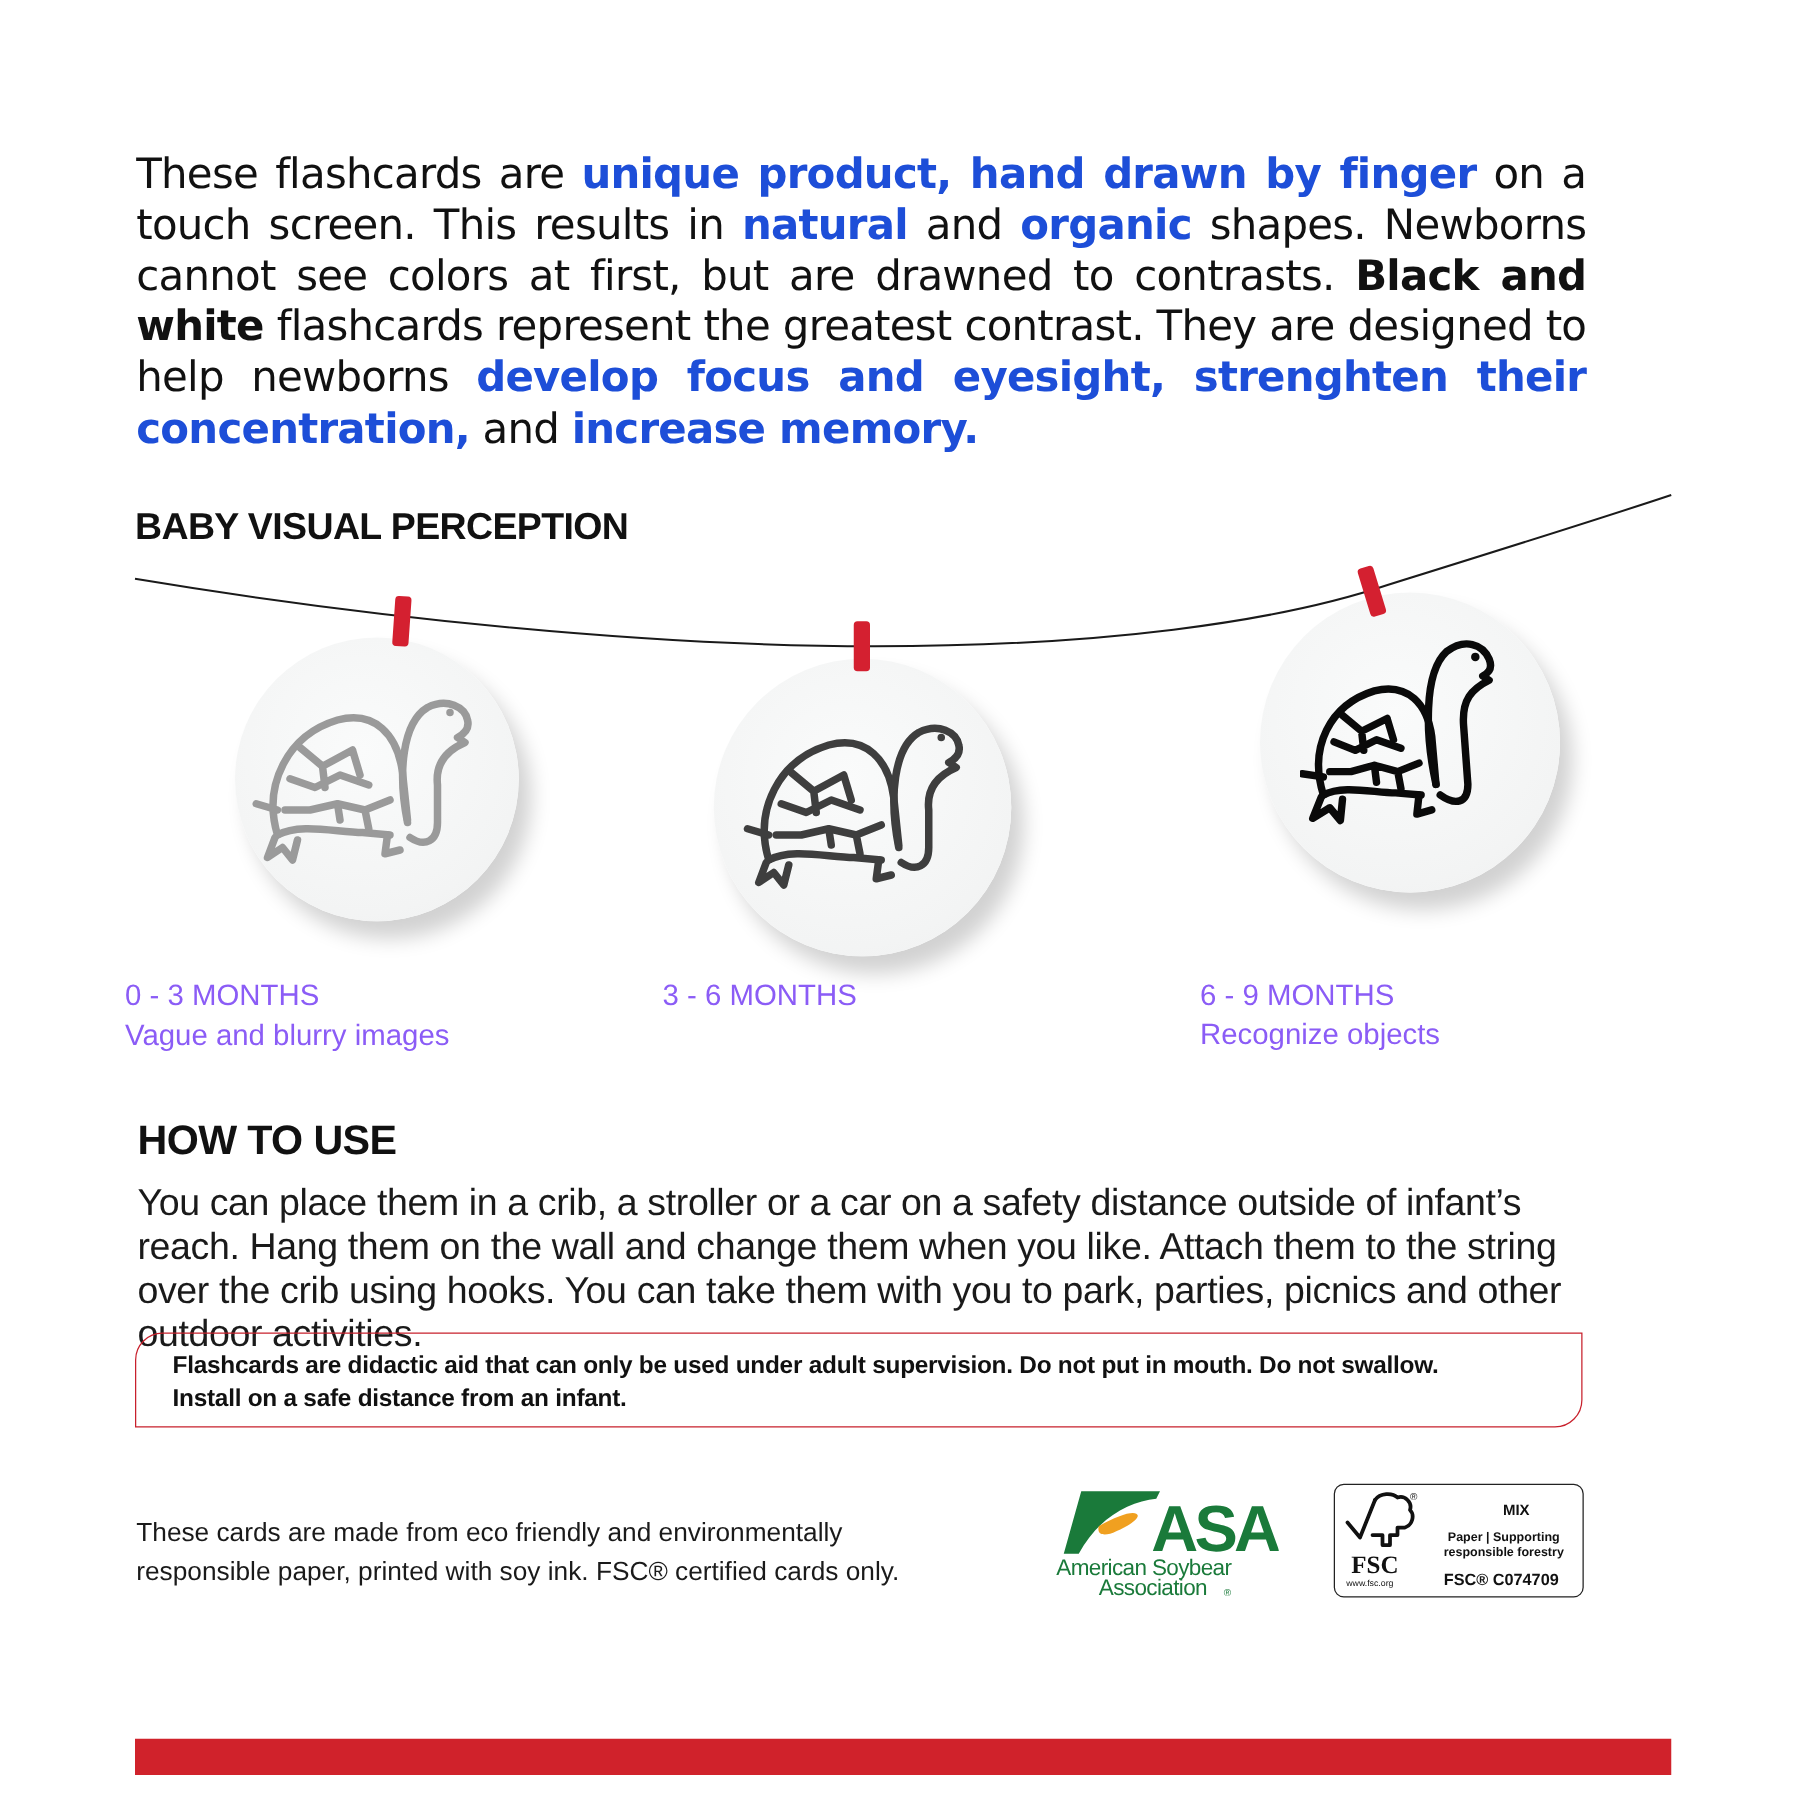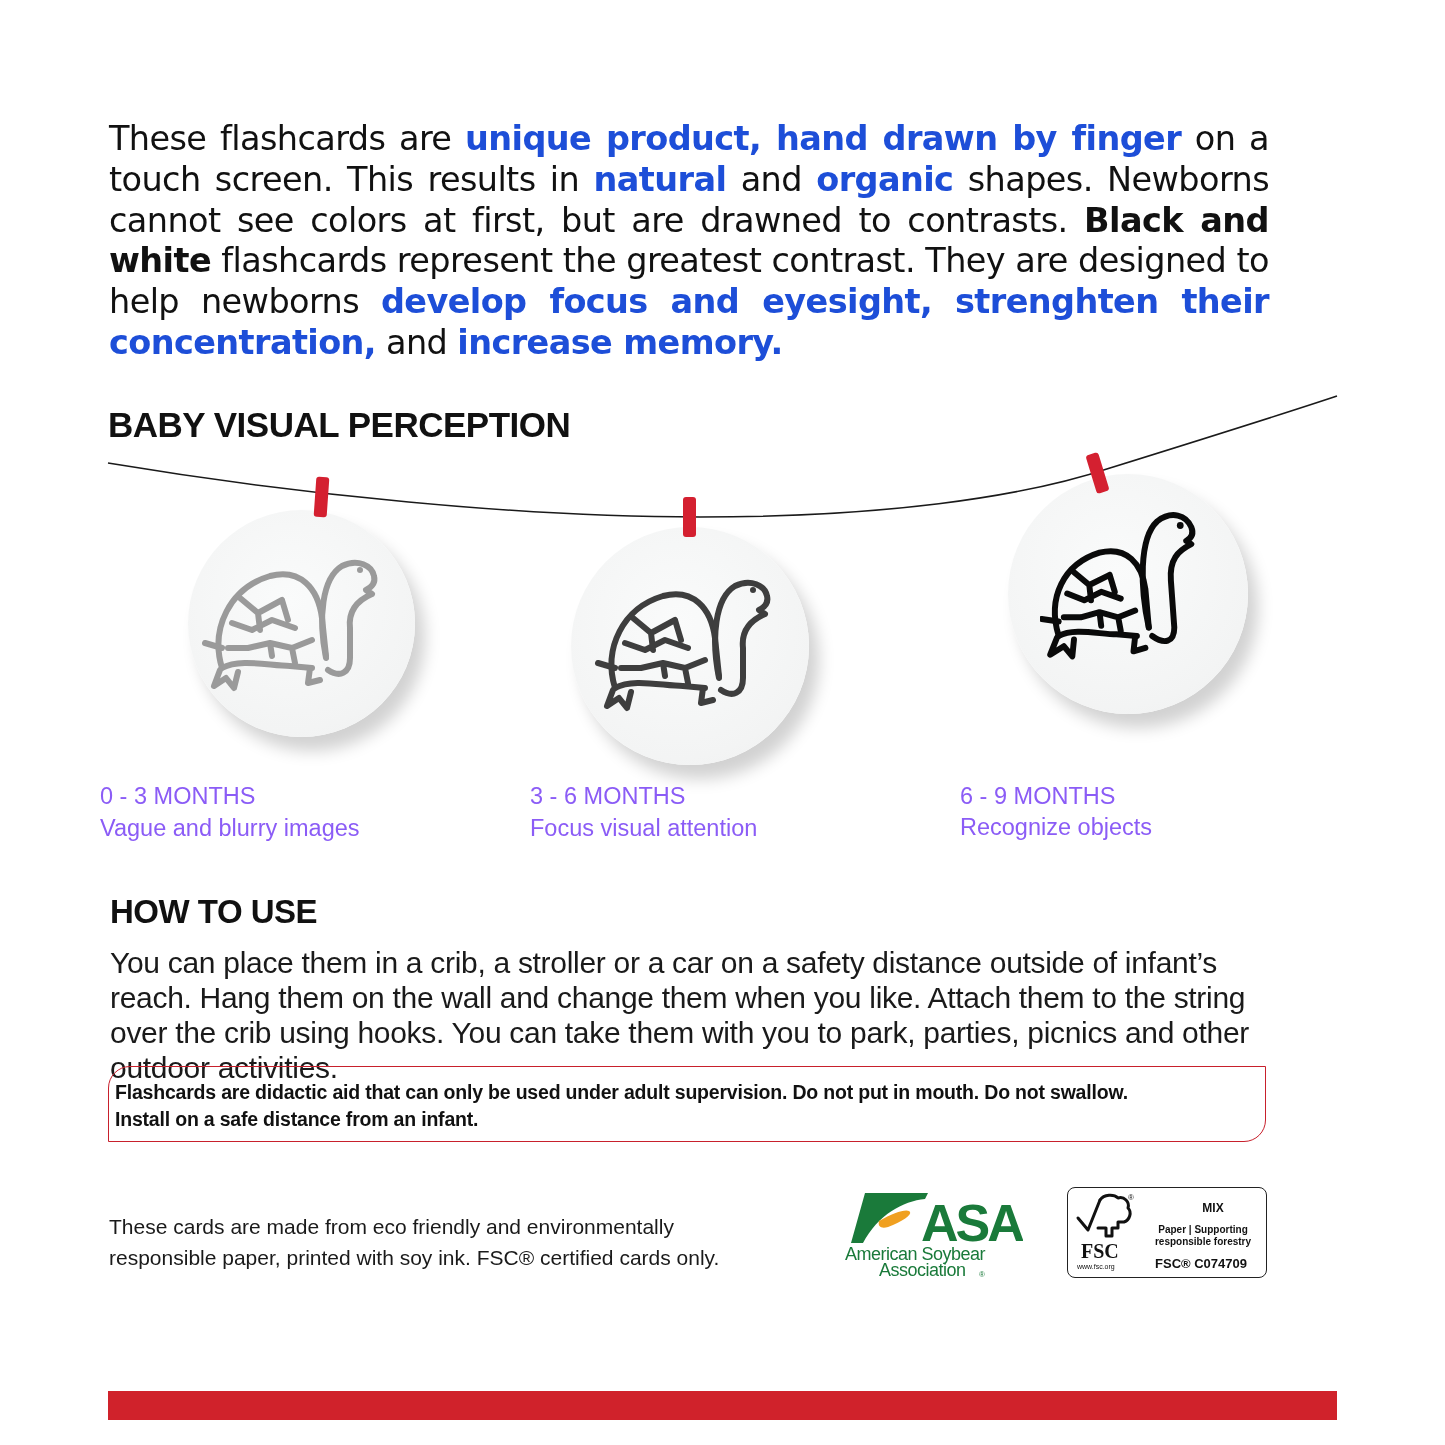--- a/index.html
+++ b/index.html
@@ -6,37 +6,37 @@
   body { width:1445px; height:1445px; position:relative; overflow:hidden; font-family:"DejaVu Sans", sans-serif; color:#1a1a1a; }
   .abs { position:absolute; }
   .intro {
     left:109px; top:119px; width:1160px;
     font-family:"DejaVu Sans", sans-serif; font-size:33.5px; line-height:40.8px;
     text-align:justify; text-align-last:left; color:#111; letter-spacing:-0.6px;
   }
   .intro .red { color:#1d4ed8; font-weight:bold; }
   .intro .bold { font-weight:bold; color:#111; }
   .h-section { font-family:"Liberation Sans", sans-serif; font-weight:bold; color:#111; letter-spacing:-0.5px; }
-  .h1 { left:108px; top:405px; font-size:35px; }
+  .h1 { left:108px; top:405px; font-size:30px; }
   .h2 { left:110px; top:893px; font-size:33px; }
   .stage-label { position:absolute; text-align:left; font-family:"Liberation Sans", sans-serif; font-size:23.5px; line-height:32px; color:#8b5cf6; }
   .stage-label .desc2 { line-height:30px; }
   .circle {
     position:absolute; border-radius:50%;
     background:radial-gradient(circle at 45% 40%, #fafbfb 0%, #f3f4f4 70%, #eeefef 100%);
     box-shadow: 10px 14px 16px rgba(0,0,0,0.18);
   }
   .howto {
     left:110px; top:945px; width:1160px; font-family:"Liberation Sans", sans-serif;
     font-size:30px; line-height:35px; color:#1a1a1a; letter-spacing:-0.3px;
   }
   .warning {
     left:108px; top:1066px; width:1158px; height:76px; box-sizing:border-box;
     border:1.5px solid #c8202c; border-radius:22px 0 22px 0;
-    padding:12px 16px 0 6px;
+    padding:12px 16px 0 29px;
     font-family:"Liberation Sans", sans-serif; font-weight:bold; font-size:19.5px; line-height:27px; color:#111;
     letter-spacing:-0.2px;
   }
   .eco {
     left:109px; top:1211px; width:700px; font-family:"Liberation Sans", sans-serif;
     font-size:21px; line-height:31px; color:#1a1a1a;
   }
   .asa { left:843px; top:1185px; width:180px; height:100px; }
   .fsc {
     left:1067px; top:1187px; width:200px; height:91px; box-sizing:border-box;
@@ -103,21 +103,20 @@
 <div class="abs" style="left:315px;top:477px;width:13px;height:40px;background:#d42030;border-radius:3px;transform:rotate(4deg);"></div>
 <div class="abs" style="left:683px;top:497px;width:13px;height:40px;background:#d42030;border-radius:3px;"></div>
 <div class="abs" style="left:1091px;top:453px;width:13px;height:40px;background:#d42030;border-radius:3px;transform:rotate(-17deg);"></div>
 
 <div class="stage-label" style="left:100px;top:780px;width:315px;">
   <div>0 - 3 MONTHS</div>
   <div>Vague and blurry images</div>
 </div>
 <div class="stage-label" style="left:530px;top:780px;width:320px;">
   <div>3 - 6 MONTHS</div>
-  <div>Focus visual attention</div>
 </div>
 <div class="stage-label" style="left:960px;top:780px;width:360px;">
   <div>6 - 9 MONTHS</div>
   <div class="desc2">Recognize objects</div>
 </div>
 
 <div class="abs h-section h2">HOW TO USE</div>
 <div class="abs howto">You can place them in a crib, a stroller or a car on a safety distance outside of infant’s reach. Hang them on the wall and change them when you like. Attach them to the string over the crib using hooks. You can take them with you to park, parties, picnics and other outdoor activities.</div>
 
 <div class="abs warning">

